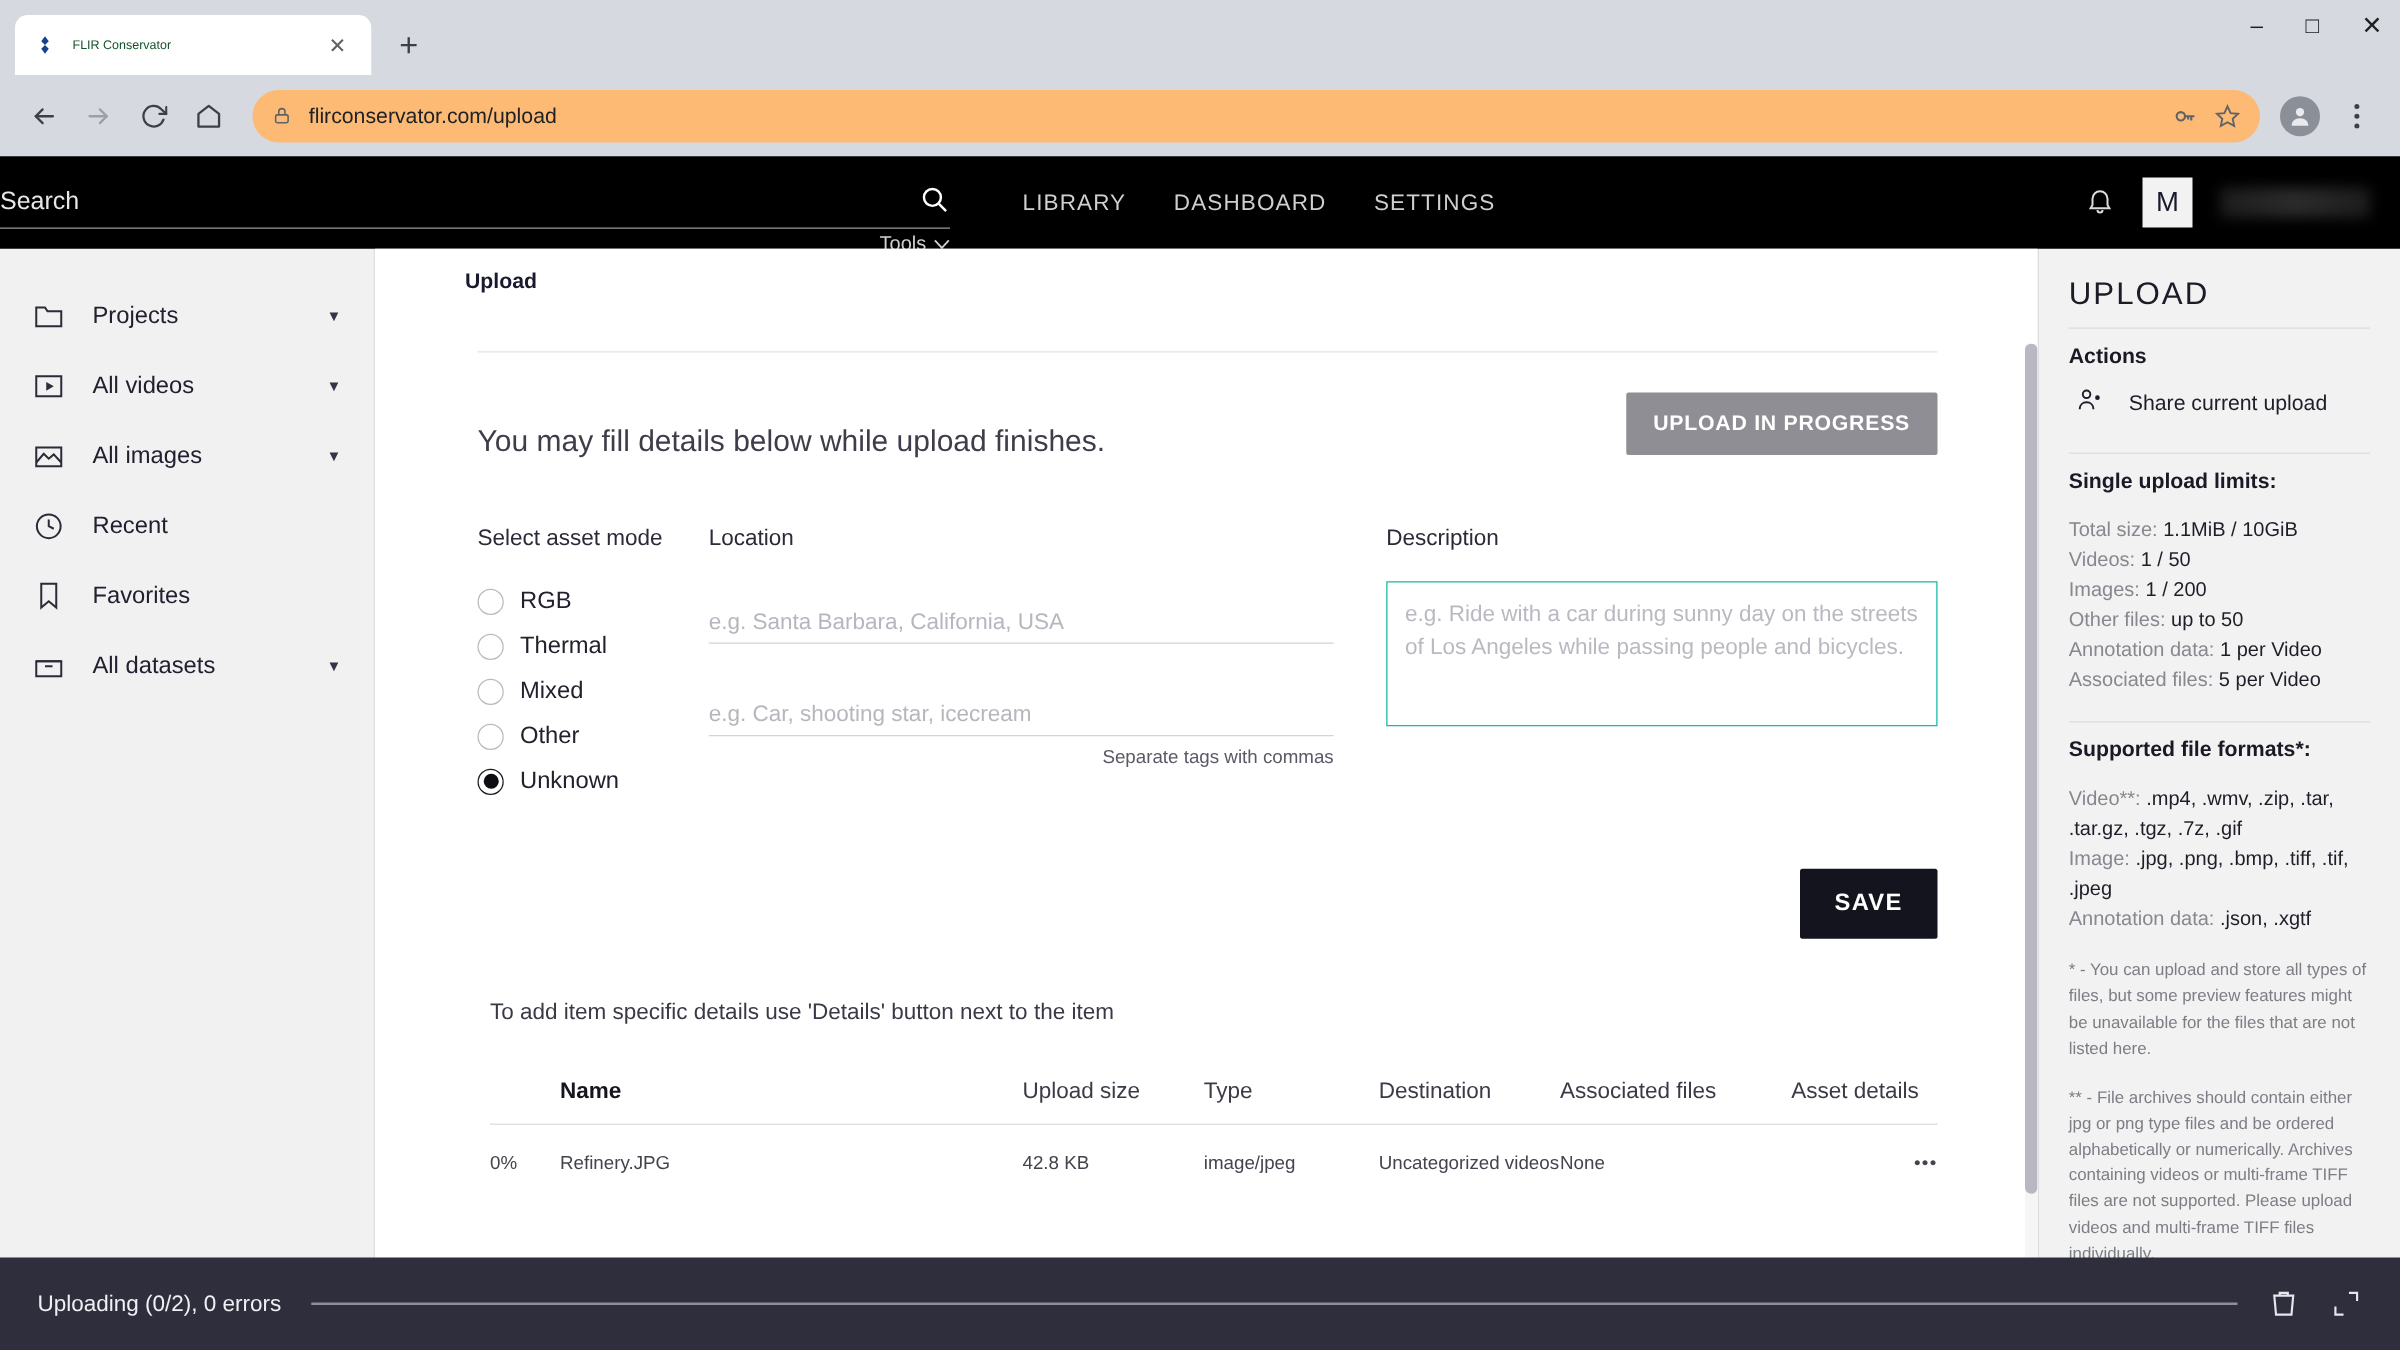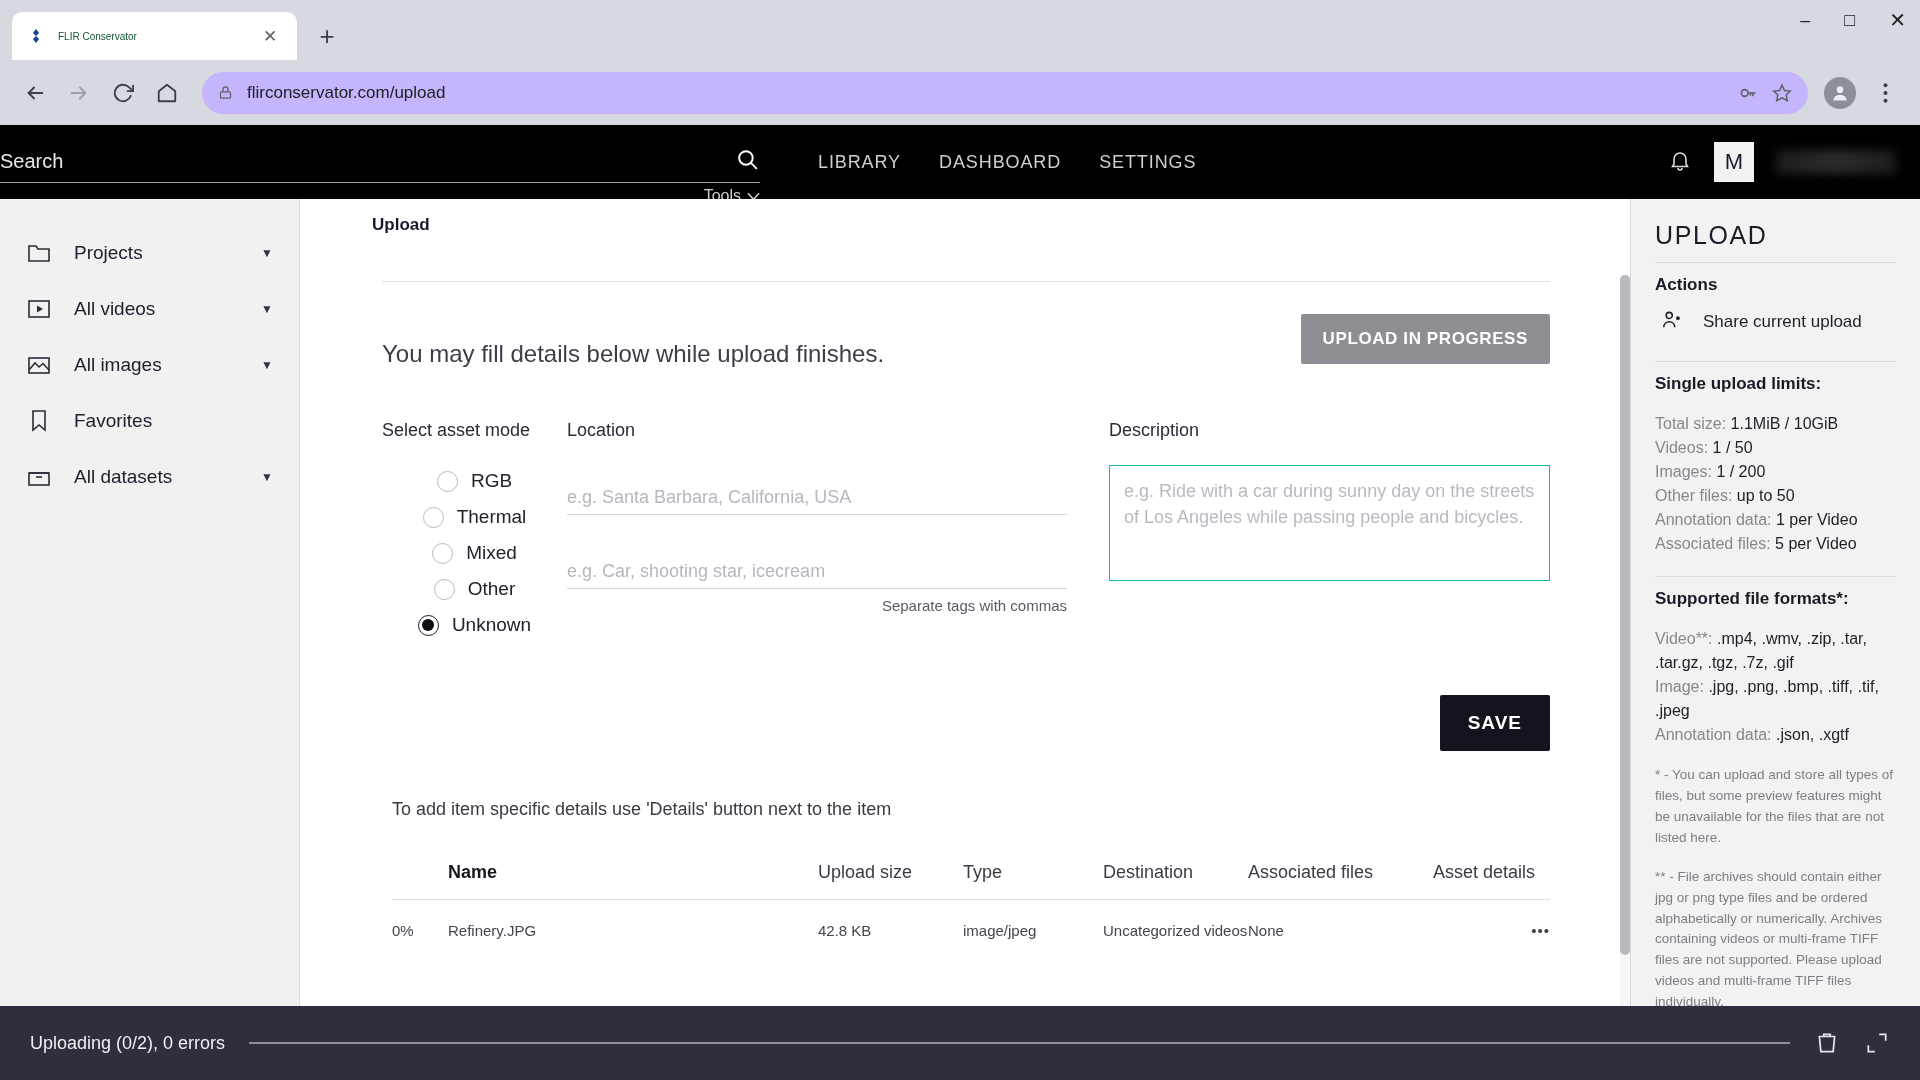--- a/index.html
+++ b/index.html
@@ -28,21 +28,21 @@
     width: 40px; height: 40px; margin-left: 10px; margin-bottom: 4px;
     display: flex; align-items: center; justify-content: center;
     font-size: 26px; color: #3c4043; font-weight: 300;
   }
   .toolbar { height: 65px; display: flex; align-items: center; padding: 0 16px; gap: 6px; background: #d6d9e0;}
   .nav-btn {
     width: 38px; height: 38px; display: flex; align-items: center; justify-content: center;
     color: #3c4043; border-radius: 50%;
   }
   .omnibox {
-    flex: 1; height: 42px; background: #c4b5fd; border-radius: 22px;
+    flex: 1; height: 42px; background: #fdba74; border-radius: 22px;
     display: flex; align-items: center; padding: 0 16px; gap: 14px; margin: 0 10px;
   }
   .omnibox-url { font-size: 17px; color: #202124; flex: 1; }
   .omnibox-icon { display: flex; align-items: center; color: #5f6368; }
   .tb-right { display: flex; align-items: center; gap: 10px; }
   .profile-circle {
     width: 32px; height: 32px; border-radius: 50%; background: #8a8f98;
     display: flex; align-items: center; justify-content: center;
   }
 
@@ -118,21 +118,21 @@
 
   .form-grid {
     display: flex; margin-top: 52px; padding-right: 80px;
   }
   .col-mode { width: 185px; }
   .col-loc { width: 500px; }
   .col-desc { flex: 1; padding-left: 42px; }
   .field-label { font-size: 18px; color: #2a2a38; }
 
   .radio-list { margin-top: 22px; }
-  .radio-row { display: flex; align-items: center; gap: 13px; height: 36px; justify-content: center; }
+  .radio-row { display: flex; align-items: center; gap: 13px; height: 36px; }
   .radio-dot {
     width: 21px; height: 21px; border-radius: 50%;
     border: 1.6px solid #b9b9c2; background: #fff;
     display: flex; align-items: center; justify-content: center;
   }
   .radio-dot.checked { border-color: #1a1a22; }
   .radio-dot.checked::after {
     content: ""; width: 12px; height: 12px; border-radius: 50%; background: #0d0d14;
   }
   .radio-label { font-size: 19px; color: #22222e; }
@@ -354,20 +354,29 @@
     </div>
     <div class="side-item">
       <span class="side-icon">
         <svg width="24" height="22" viewBox="0 0 24 22" fill="none" stroke="#2b2b3a" stroke-width="1.6">
             <rect x="2" y="4" width="20" height="15"></rect>
             <polyline points="2 16 8 9 12 13 16 9.5 22 16"></polyline>
           </svg>
       </span>
       <span class="side-label">All images</span>
       <span class="side-caret">▼</span>
+    </div>
+    <div class="side-item">
+      <span class="side-icon">
+        <svg width="24" height="24" viewBox="0 0 24 24" fill="none" stroke="#2b2b3a" stroke-width="1.6">
+            <circle cx="12" cy="12" r="9.5"></circle>
+            <polyline points="12 6.5 12 12 16 14"></polyline>
+          </svg>
+      </span>
+      <span class="side-label">Recent</span>
     </div>
     <div class="side-item">
       <span class="side-icon">
         <svg width="20" height="24" viewBox="0 0 20 24" fill="none" stroke="#2b2b3a" stroke-width="1.6">
             <path d="M4 2h12v19l-6-5-6 5z"></path>
           </svg>
       </span>
       <span class="side-label">Favorites</span>
     </div>
     <div class="side-item">

